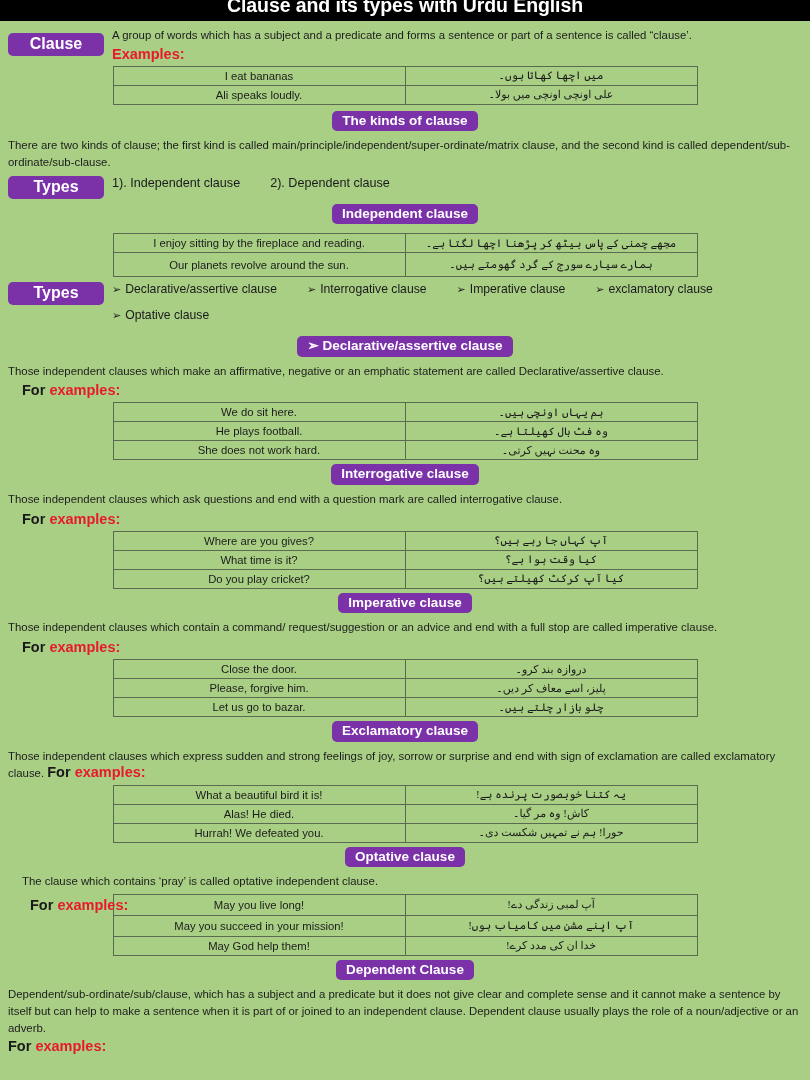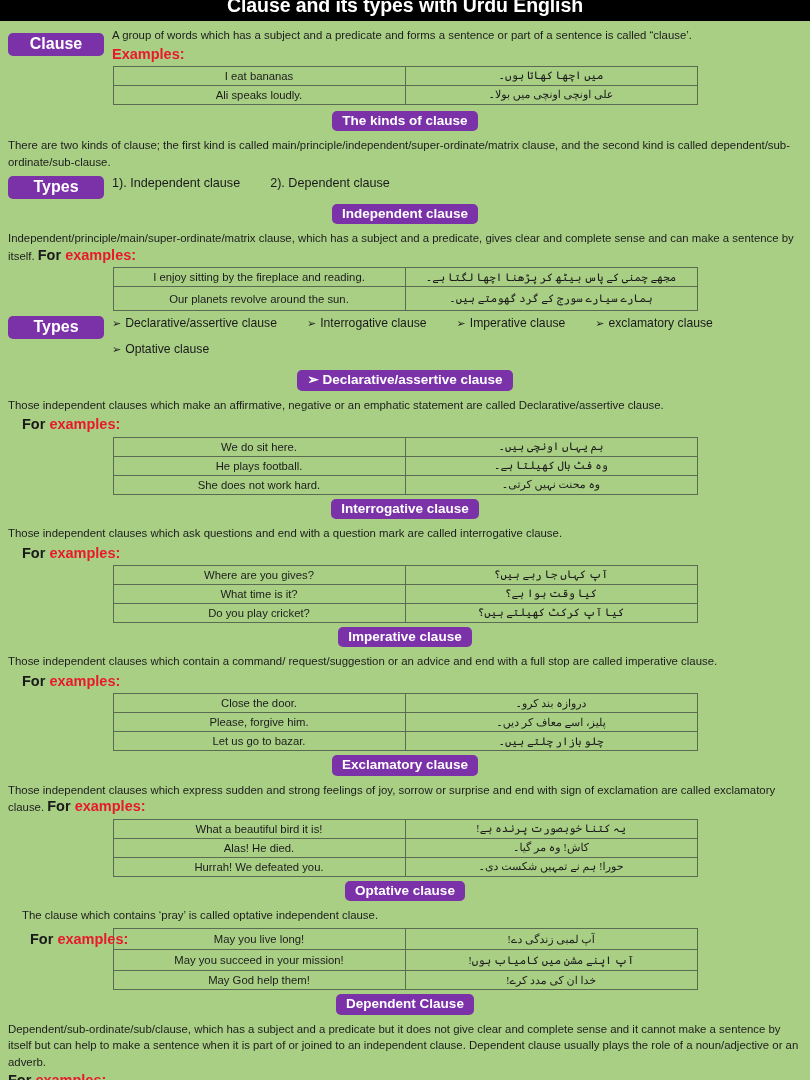--- a/index.html
+++ b/index.html
@@ -161,24 +161,20 @@
   <div class="row" style="margin-top:5px; height:22px;">
     <div class="badge side" style="top:0;">Types</div>
     <div class="kinds-line">
       <span class="k">1). Independent clause</span><span class="k">2). Dependent clause</span>
     </div>
   </div>
 
   <div class="spacer6"></div>
   <div class="badge center">Independent clause</div>
   <div class="spacer6"></div>
-  <div class="para">
-    <span>Independent/principle/main/super-ordinate/matrix clause, which has a subject and a predicate, gives clear and complete sense and can make a sentence by itself.</span>
-    <span class="examples-label" style="padding:0;"><span class="for">For </span><span>examples:</span></span>
-  </div>
   <table class="ex">
     <tbody>
       <tr>
         <td class="eng">I enjoy sitting by the fireplace and reading.</td>
         <td class="urd">مجھے چمنی کے پاس بیٹھ کر پڑھنا اچھا لگتا ہے۔</td>
       </tr>
       <tr style="height:24px;">
         <td class="eng">Our planets revolve around the sun.</td>
         <td class="urd">ہمارے سیارے سورج کے گرد گھومتے ہیں۔</td>
       </tr>

